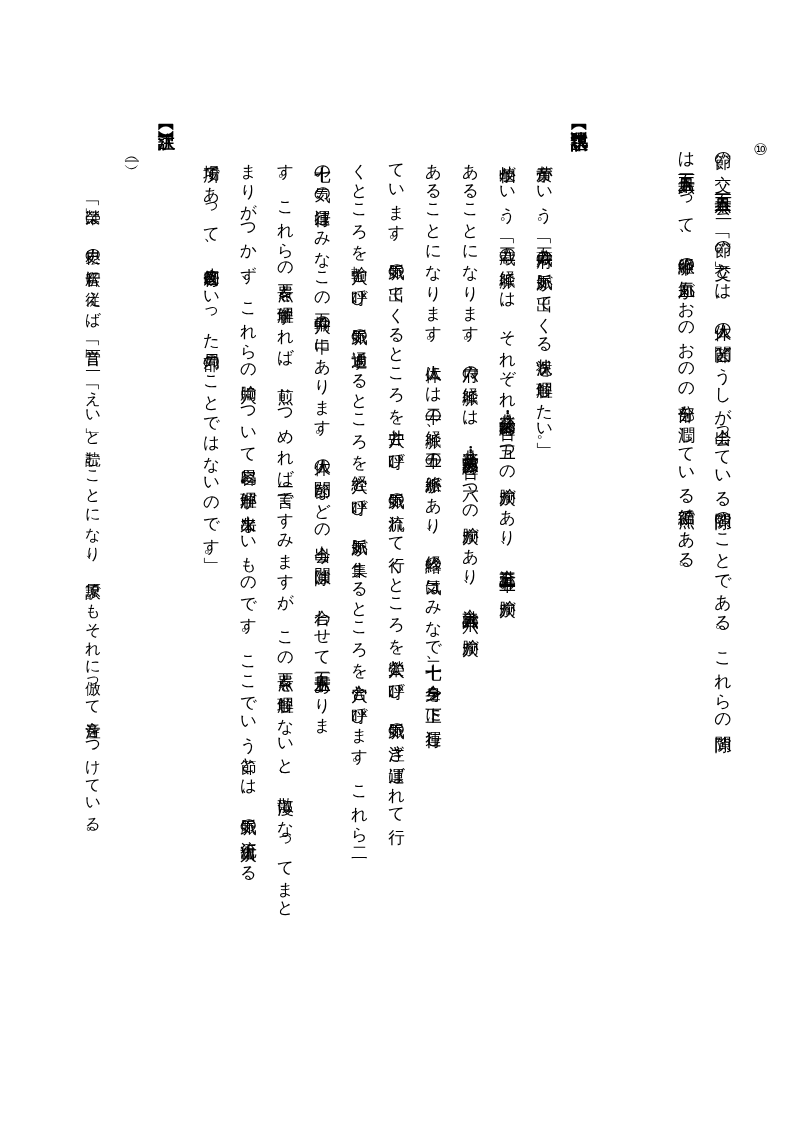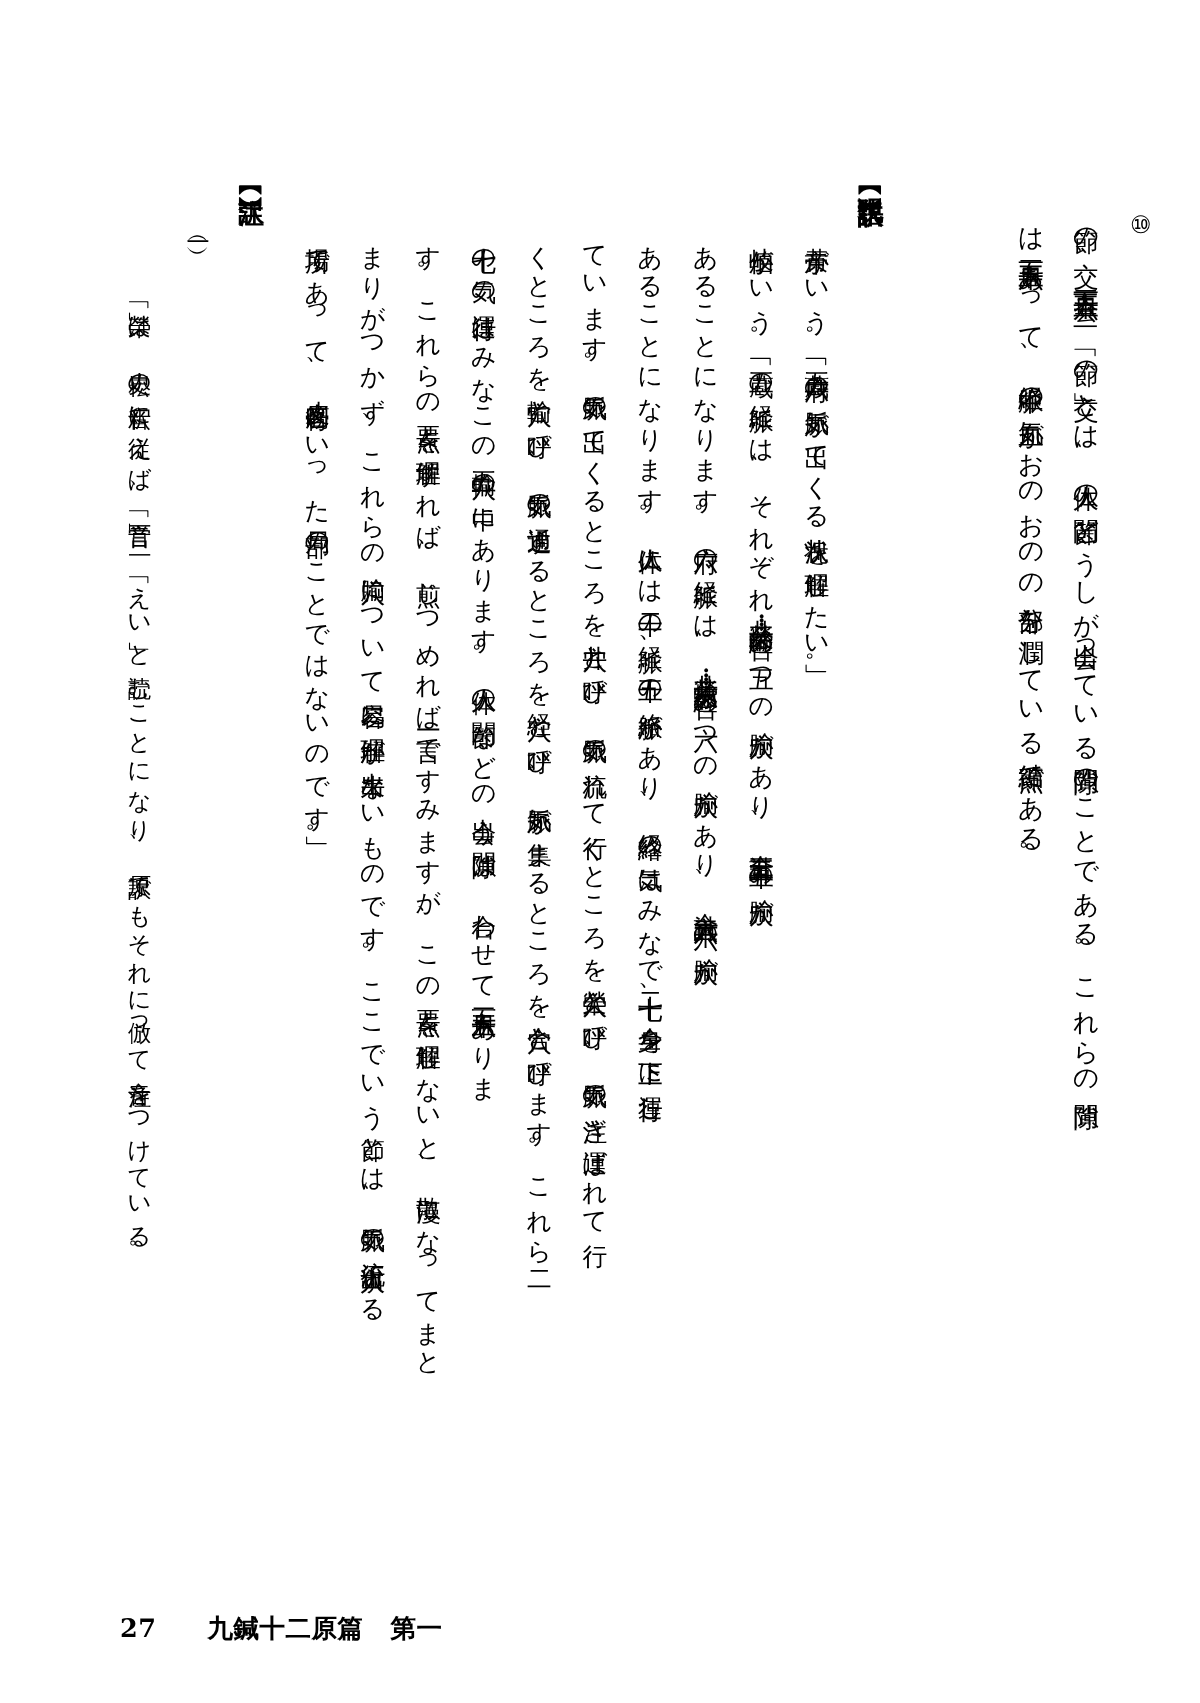--- a/index.html
+++ b/index.html
@@ -118,17 +118,14 @@
   <div class="vblock bodycol" style="right:470px">十七の気の運行はみなこの五輸穴の中にあります。人体の関節などの出会う間隙は、合わせて三百六十五ありま</div>
   <div class="vblock bodycol" style="right:507px">す。これらの要点を理解すれば、煎じつめれば一言ですみますが、この要点を理解しないと、散漫になってまと</div>
   <div class="vblock bodycol" style="right:544px">まりがつかず、これらの腧穴について容易に理解が出来ないものです。ここでいう節とは、脈気の流行出入する</div>
   <div class="vblock bodycol" style="right:581px">場所であって、皮肉筋骨といった局部のことではないのです」。</div>
 
   <div class="vblock heading" id="heading-notes">【訳注】</div>
 
   <div class="vblock notecol" style="right:661px">（一）</div>
   <div class="vblock notecol" style="right:700px; top:196px; height:838px">「榮」は、史崧の音釈に従えば、「音営」——「えい」と読むことになり、原訳でもそれに倣って音注をつけている。</div>
 
-  <div id="footer">
-    <span class="pageno">27</span><span class="chap"><span>九鍼十二原篇</span><span class="no">第一</span></span>
-  </div>
 
 </div>
 
 </body></html>

